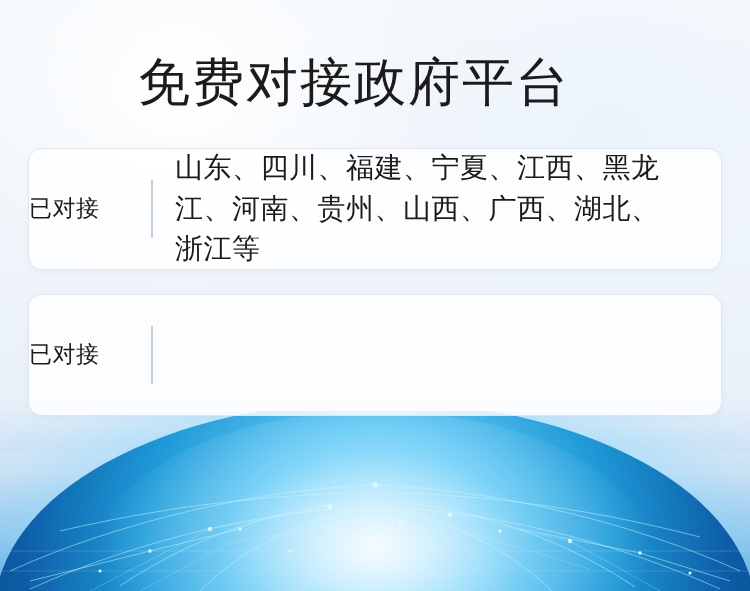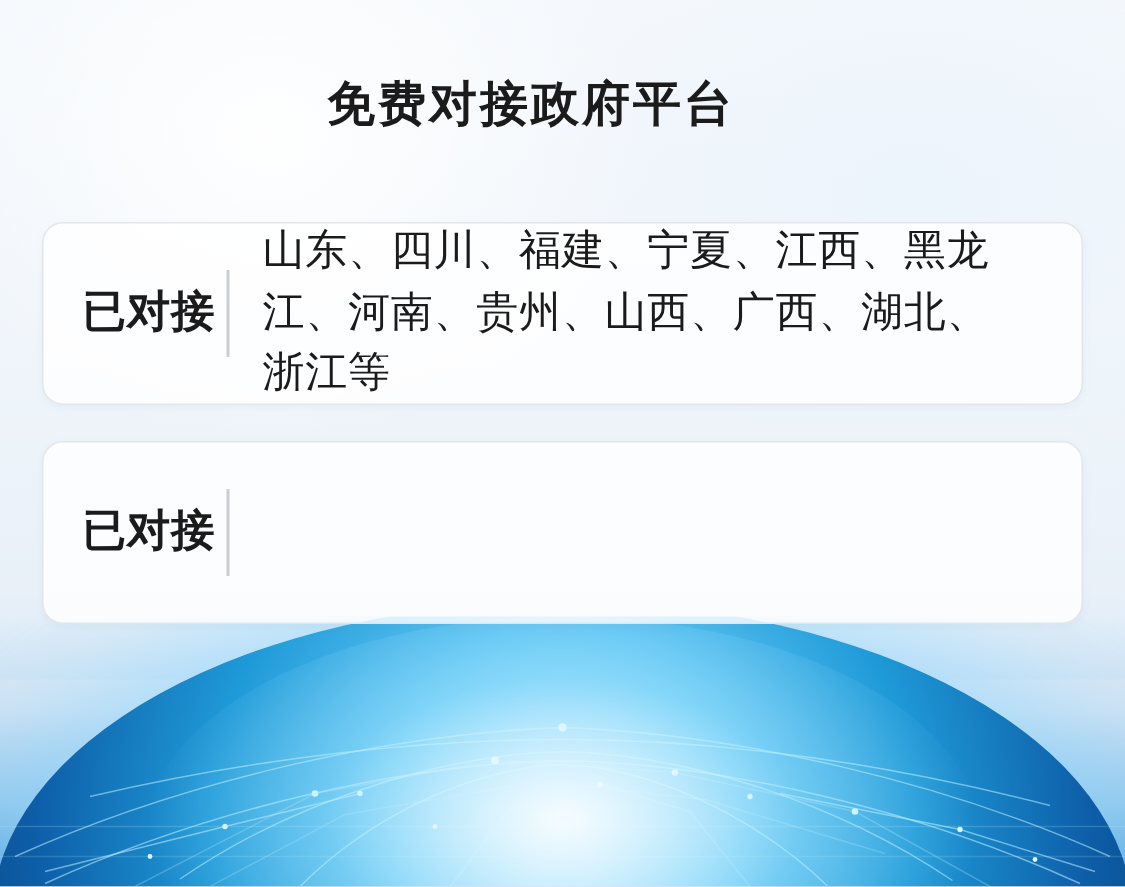--- a/index.html
+++ b/index.html
@@ -34,22 +34,22 @@
     width: 520px; height: 380px;
     background: radial-gradient(ellipse at center, rgba(236,244,252,0.95) 0%, rgba(236,244,252,0) 70%);
     pointer-events: none;
   }
   .title {
     position: absolute;
     top: 48px;
     left: 0;
     width: 708px;
     text-align: center;
-    font-size: 32px;
-    font-weight: bold;
+    font-size: 52px;
+    font-weight: normal;
     letter-spacing: 2px;
     color: #1b1b1b;
     z-index: 5;
   }
   .card {
     position: absolute;
     left: 28px;
     width: 694px;
     box-sizing: border-box;
     background: rgba(255,255,255,0.82);
@@ -60,23 +60,22 @@
     align-items: center;
     z-index: 5;
   }
   #card-province { top: 148px; height: 122px; }
   #card-city { top: 294px; height: 122px; }
 
   .card-label {
     width: 122px;
     flex: 0 0 122px;
     box-sizing: border-box;
-    padding-left: 26px;
-    font-size: 29px;
-    font-weight: bold;
+    font-size: 23px;
+    font-weight: normal;
     color: #1b1b1b;
     line-height: 1.28;
     letter-spacing: 0.5px;
   }
   .card-label .hl {
     color: #1769d6;
   }
   .divider {
     width: 2px;
     height: 58px;

